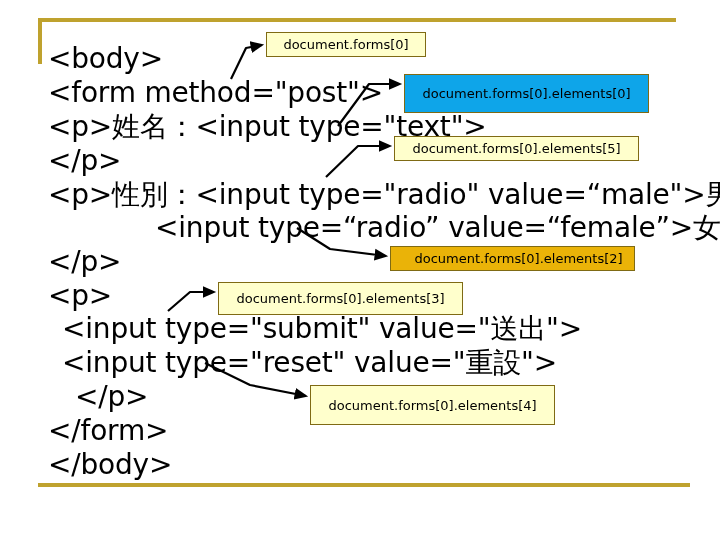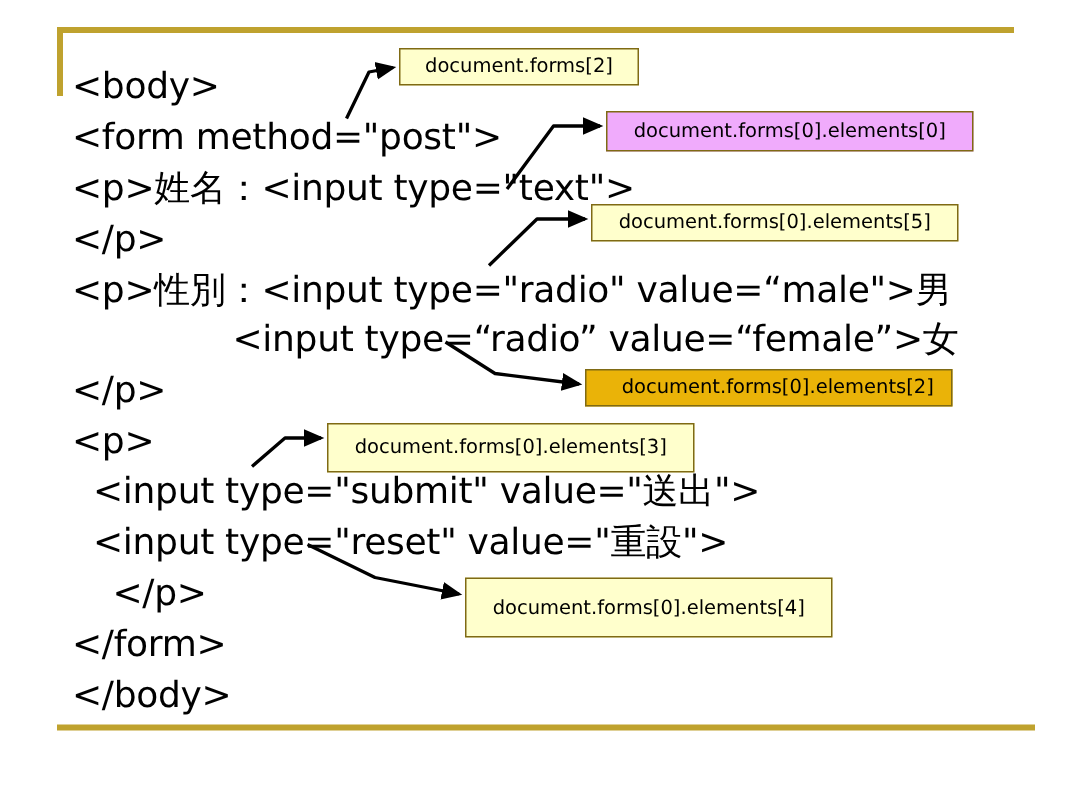--- a/index.html
+++ b/index.html
@@ -48,21 +48,21 @@
     left: 0;
     top: 0;
     width: 720px;
     height: 480px;
   }
   .code-line {
     position: absolute;
     white-space: pre;
     color: #000000;
     font-family: "DejaVu Sans", "Liberation Sans", sans-serif;
-    font-size: 24px;
+    font-size: 28px;
     line-height: 1;
     letter-spacing: -0.2px;
   }
 
   
   .callout {
     position: absolute;
     box-sizing: border-box;
     background: #ffffcc;
     border: 1.5px solid #7f6a14;
@@ -106,22 +106,22 @@
       <div class="code-line" style="left: 48px; top: 248px;">&lt;/p&gt;</div>
       <div class="code-line" style="left: 48px; top: 282px;">&lt;p&gt;</div>
       <div class="code-line" style="left: 62px; top: 315px;">&lt;input type="submit" value="送出"&gt;</div>
       <div class="code-line" style="left: 62px; top: 349px;">&lt;input type="reset" value="重設"&gt;</div>
       <div class="code-line" style="left: 75px; top: 383px;">&lt;/p&gt;</div>
       <div class="code-line" style="left: 48px; top: 417px;">&lt;/form&gt;</div>
       <div class="code-line" style="left: 48px; top: 451px;">&lt;/body&gt;</div>
     </div>
 
   <div id="callout-layer">
-      <div class="callout" style="left: 266px; top: 32px; width: 160px; height: 25px; background: rgb(255, 255, 204); border-color: rgb(127, 106, 20);">document.forms[2]</div>
-      <div class="callout" style="left: 404px; top: 74px; width: 245px; height: 27px; background: #f0abfc; border-color: rgb(127, 106, 20);">document.forms[0].elements[0]</div>
+      <div class="callout" style="left: 266px; top: 32px; width: 160px; height: 25px; background: rgb(255, 255, 204); border-color: rgb(127, 106, 20);">document.forms[0]</div>
+      <div class="callout" style="left: 404px; top: 74px; width: 245px; height: 39px; background: #0ea5e9; border-color: rgb(127, 106, 20);">document.forms[0].elements[0]</div>
       <div class="callout" style="left: 394px; top: 136px; width: 245px; height: 25px; background: rgb(255, 255, 204); border-color: rgb(127, 106, 20);">document.forms[0].elements[5]</div>
       <div class="callout" style="left: 390px; top: 246px; width: 245px; height: 25px; background: #eab308; border-color: rgb(127, 106, 20); padding-left: 20px;">document.forms[0].elements[2]</div>
       <div class="callout" style="left: 218px; top: 282px; width: 245px; height: 33px; background: rgb(255, 255, 204); border-color: rgb(127, 106, 20);">document.forms[0].elements[3]</div>
       <div class="callout" style="left: 310px; top: 385px; width: 245px; height: 40px; background: rgb(255, 255, 204); border-color: rgb(127, 106, 20);">document.forms[0].elements[4]</div>
     </div>
 
   <svg id="arrows" viewBox="0 0 720 540" xmlns="http://www.w3.org/2000/svg">
     <defs>
       <marker id="ah" markerWidth="7" markerHeight="7" refX="5.2" refY="3" orient="auto" markerUnits="strokeWidth">
         <path d="M0,0.3 L6.2,3 L0,5.7 Z" fill="#000000"></path>

